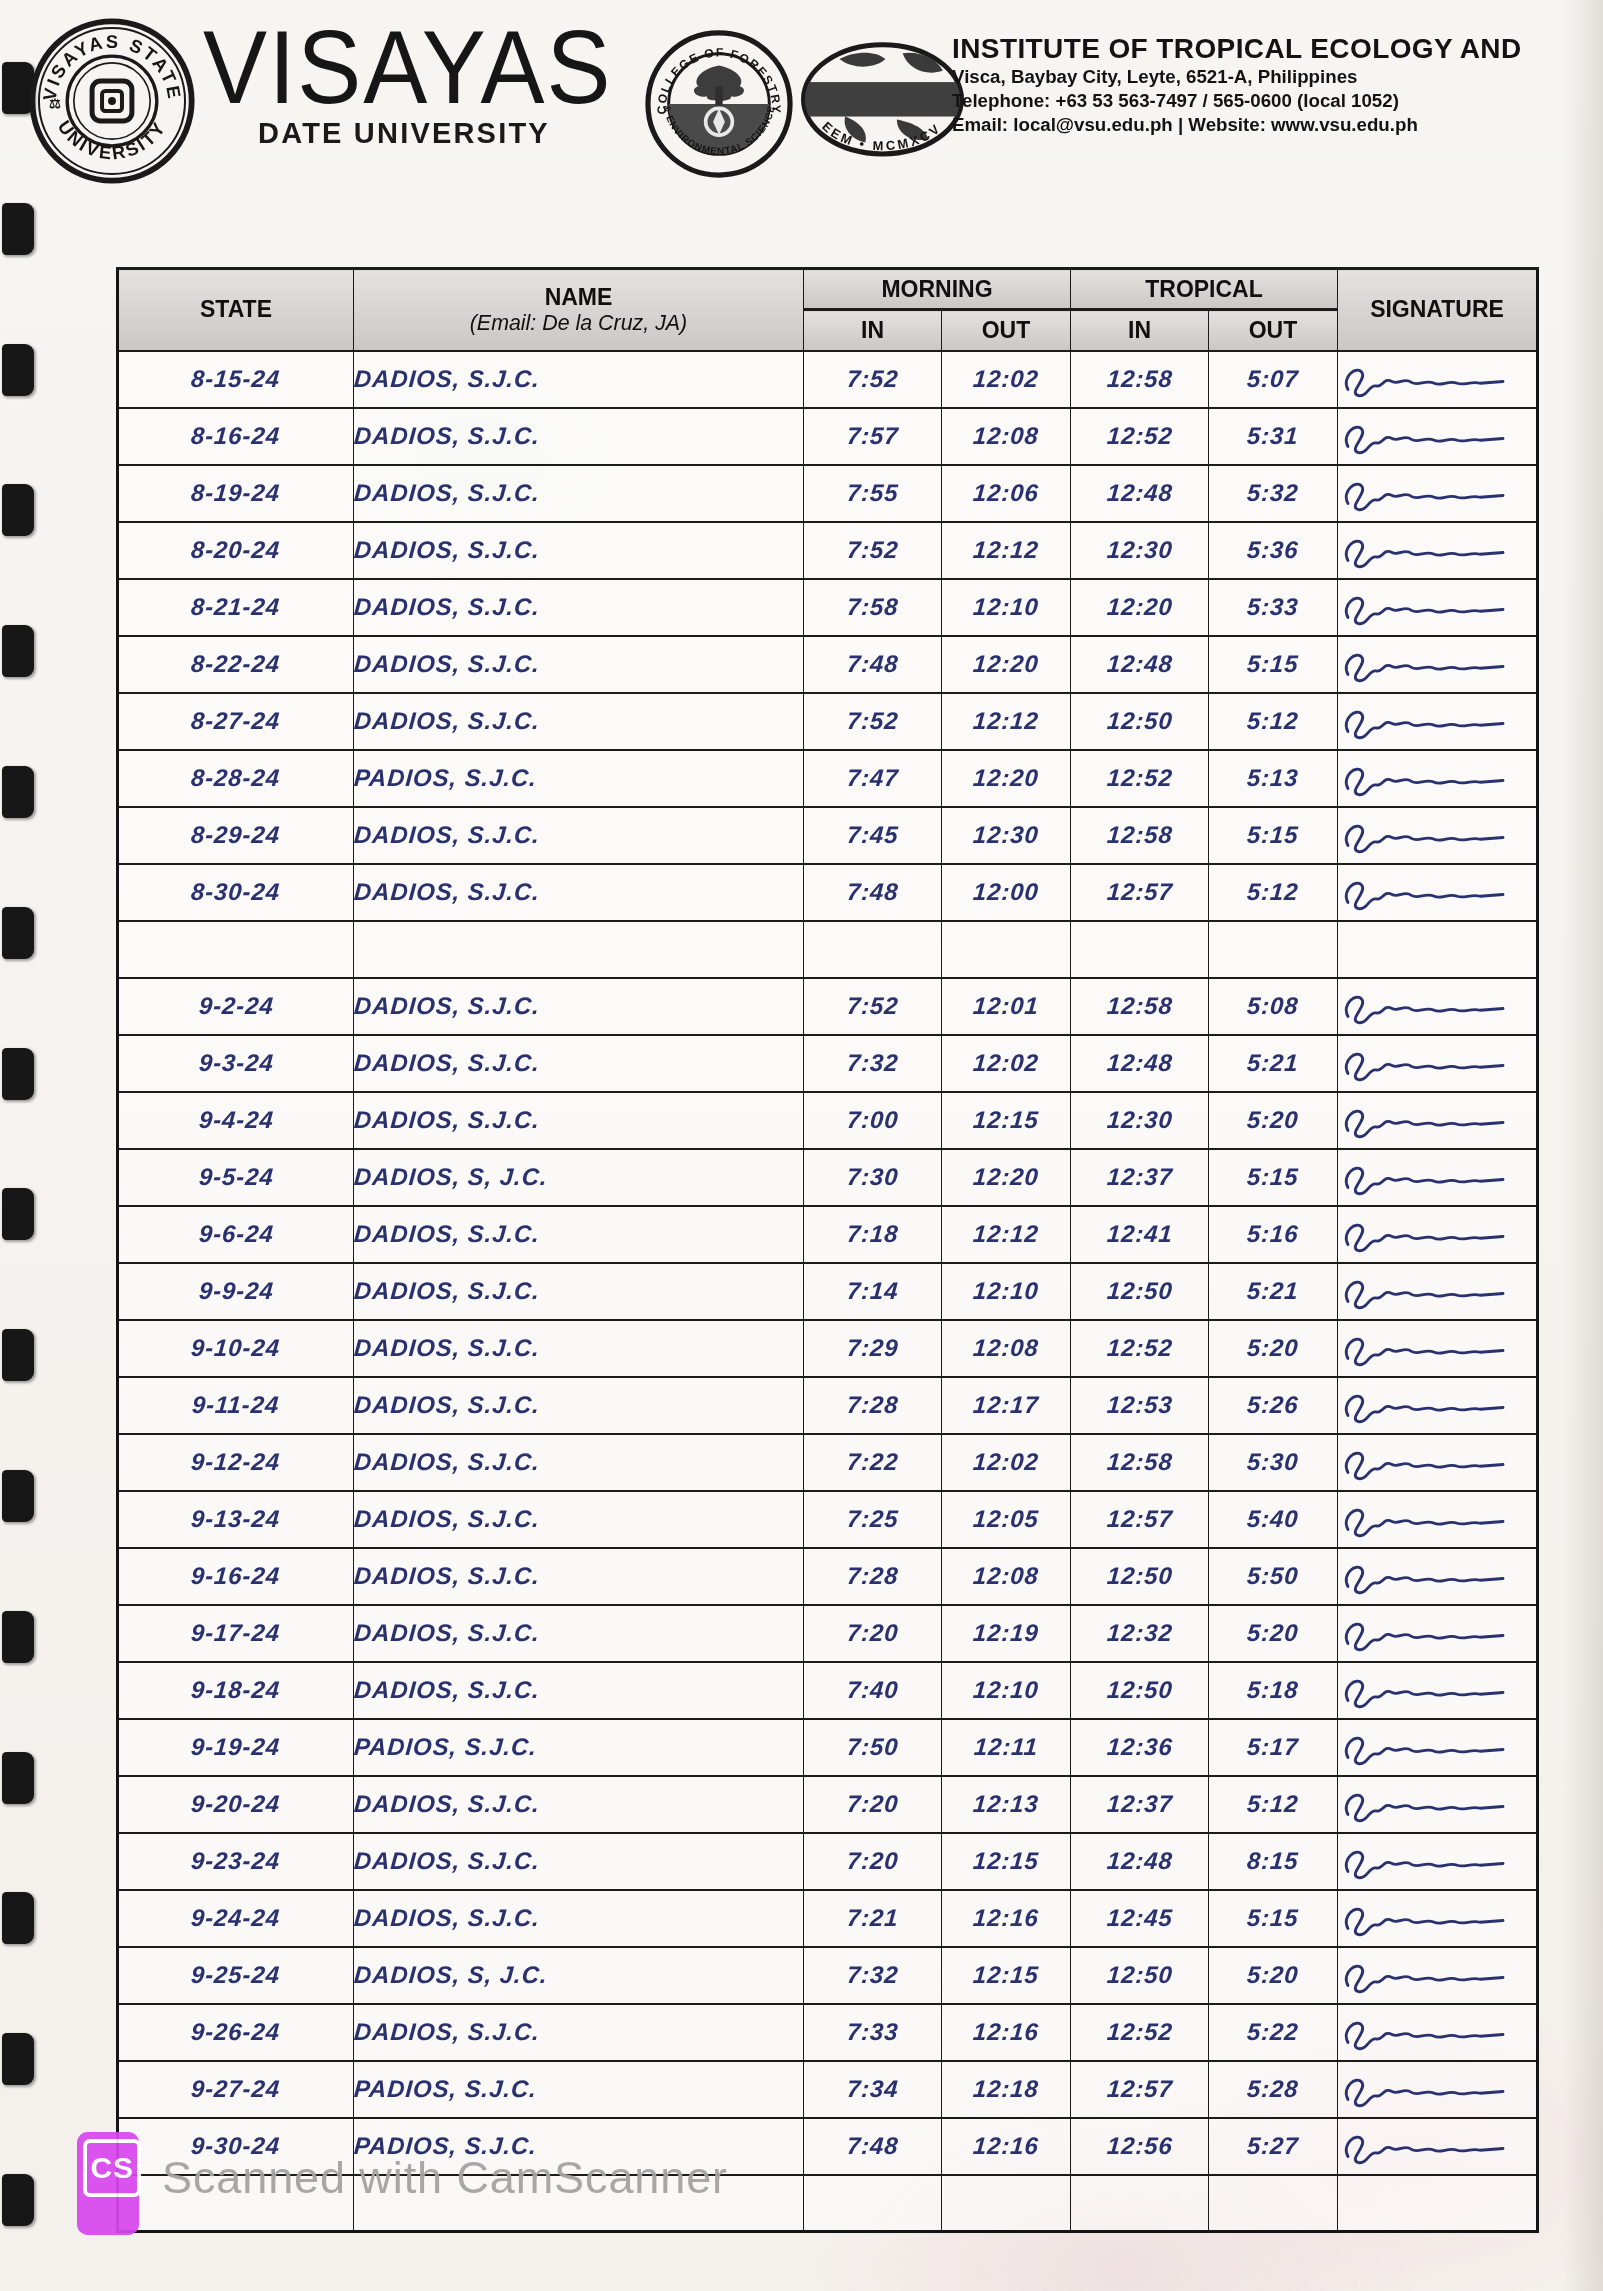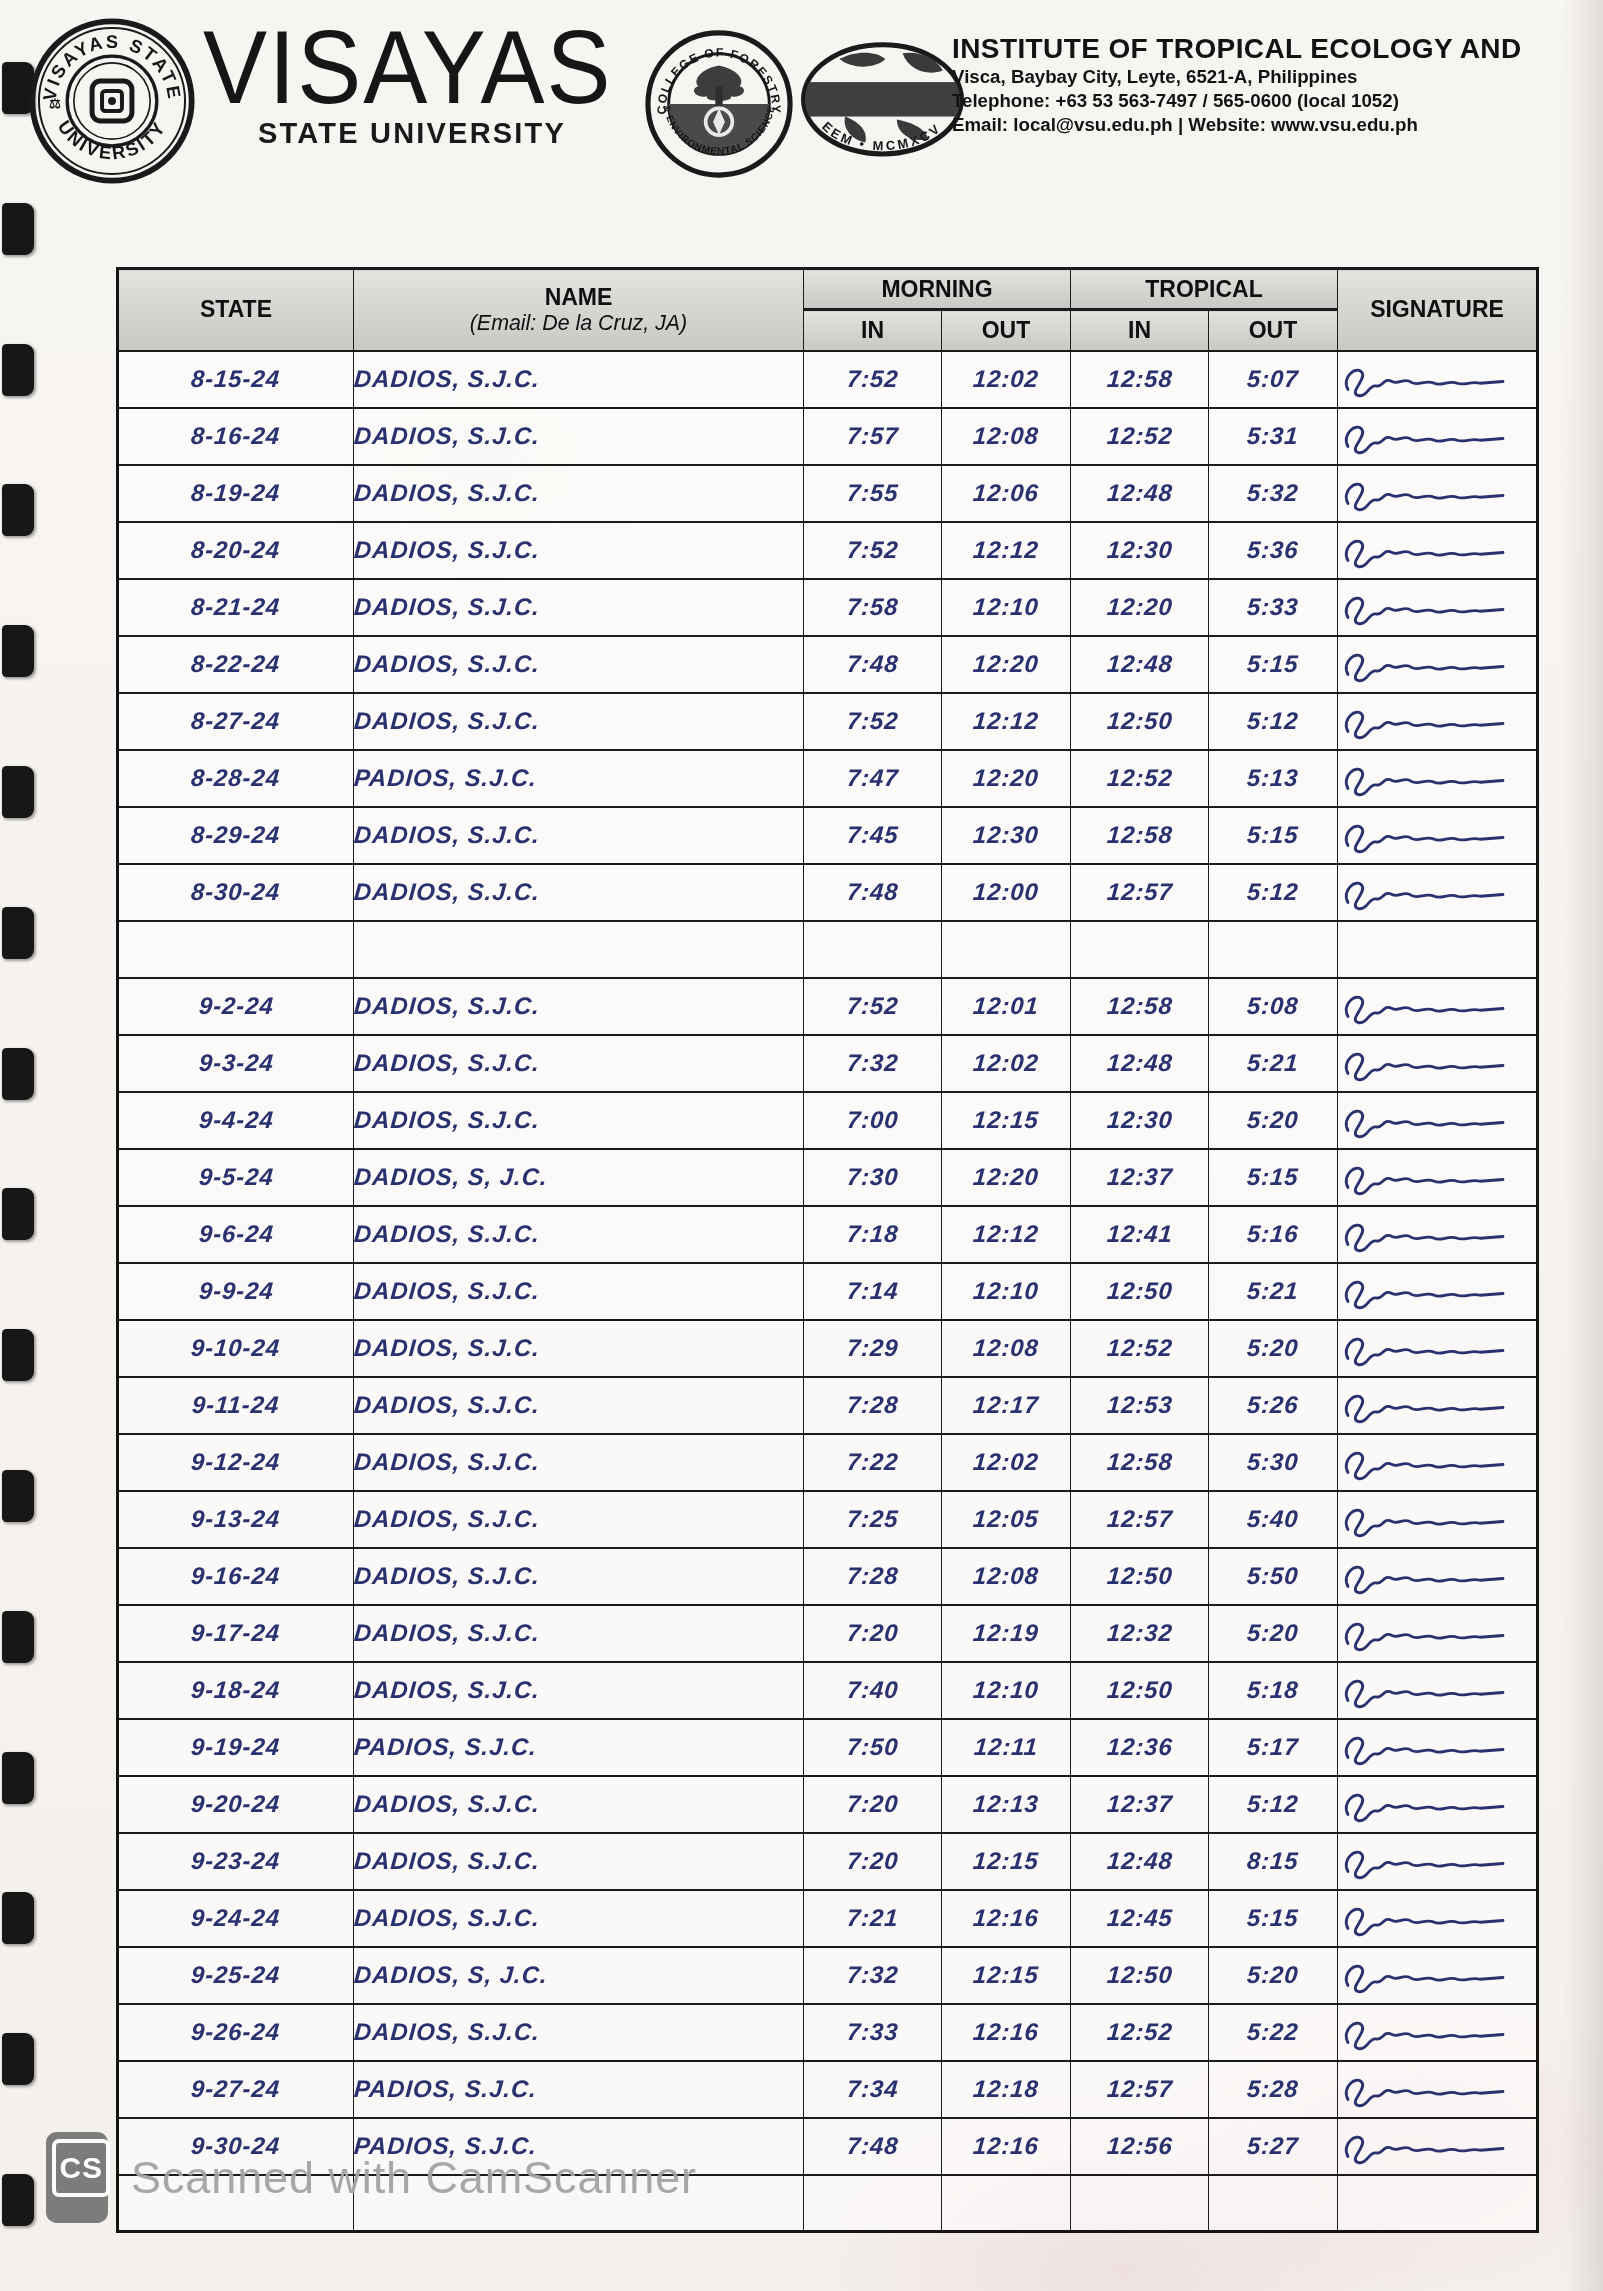--- a/index.html
+++ b/index.html
@@ -42,21 +42,21 @@
   table.att td{border-top-width:2.7px;border-bottom-width:2.7px;}
   .name-hdr .fmt{font-weight:400;font-style:italic;font-size:21.4px;}
   .hw{font-style:italic;font-weight:700;font-size:24px;letter-spacing:0.9px;
     transform:skewX(-4deg);display:inline-block;}
   td.c{text-align:center;}
   td.name-cell{padding-left:78px;}
   td.sig-cell{text-align:left;padding-left:9px;}
   .sig-svg{display:block;margin-top:5.3px;}
   
   .wm{position:absolute;left:46px;top:2132px;display:flex;align-items:flex-start;z-index:5;}
-  .wm-badge{width:62px;height:91px;background:#737373;border-radius:10.7px;position:relative;opacity:.92;}
+  .wm-badge{width:62px;height:103px;background:#d946ef;border-radius:10.7px;position:relative;opacity:.92;margin-left:31px;}
   .wm-badge .cs{position:absolute;top:7.1px;left:6.2px;width:50px;height:50px;border:4.5px solid #fff;
     border-radius:7.1px;display:flex;align-items:center;justify-content:center;
     font-weight:700;font-size:30px;color:#fff;letter-spacing:0.9px;}
   .wm-text{margin:19.6px 0 0 23px;font-size:45px;color:#a3a3a3;letter-spacing:0.9px;opacity:.95;}
   svg text{font-family:"Liberation Sans",sans-serif;}
 </style>
 </head>
 <body>
 
 <div class="edge-shade"></div>
@@ -97,21 +97,21 @@
       <textPath href="#vsuBot" startOffset="50%" text-anchor="middle">UNIVERSITY</textPath>
     </text>
     <rect x="38" y="38" width="24" height="24" rx="5" fill="none" stroke="#1a1a1a" stroke-width="3"></rect>
     <rect x="44" y="44" width="12" height="12" rx="2" fill="none" stroke="#1a1a1a" stroke-width="2.4"></rect>
     <circle cx="50" cy="50" r="2.4" fill="#1a1a1a"></circle>
     <text x="12" y="54" font-size="8" font-weight="bold" fill="#151515">⚖</text>
   </svg>
 
   <div class="wordmark">
     <div class="big">VISAYAS</div>
-    <div class="sub">STATE UNIVERSITY</div>
+    <div class="sub">DATE UNIVERSITY</div>
   </div>
 
   <svg class="seal-forestry" viewBox="0 0 100 100">
     <defs>
       <path id="forTop" d="M 14,54 A 36,36 0 0 1 86,54"></path>
       <path id="forBot" d="M 12,46 A 38,38 0 0 0 88,46"></path>
     </defs>
     <circle cx="50" cy="50" r="48" fill="none" stroke="#1a1a1a" stroke-width="3.5"></circle>
     <circle cx="50" cy="50" r="34" fill="none" stroke="#1a1a1a" stroke-width="2"></circle>
     <path d="M 16,50 A 34,34 0 0 0 84,50 Z" fill="#4a4a4a"></path>

